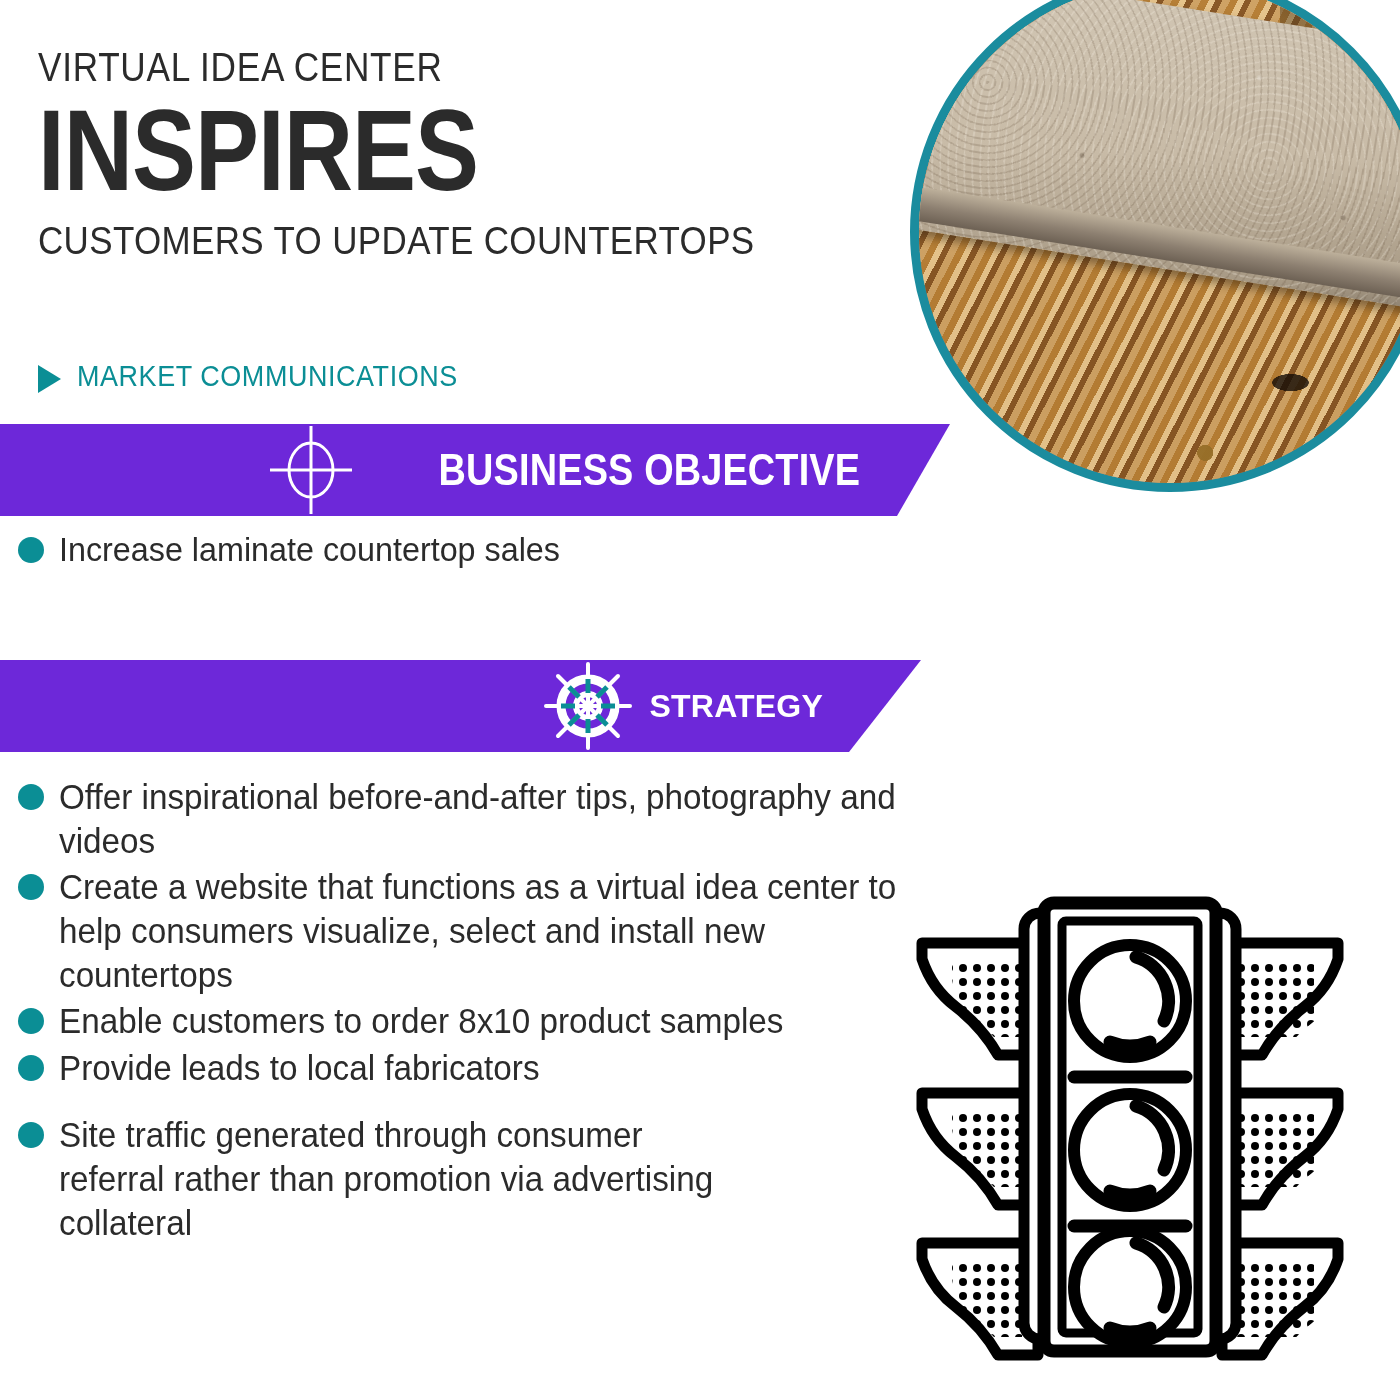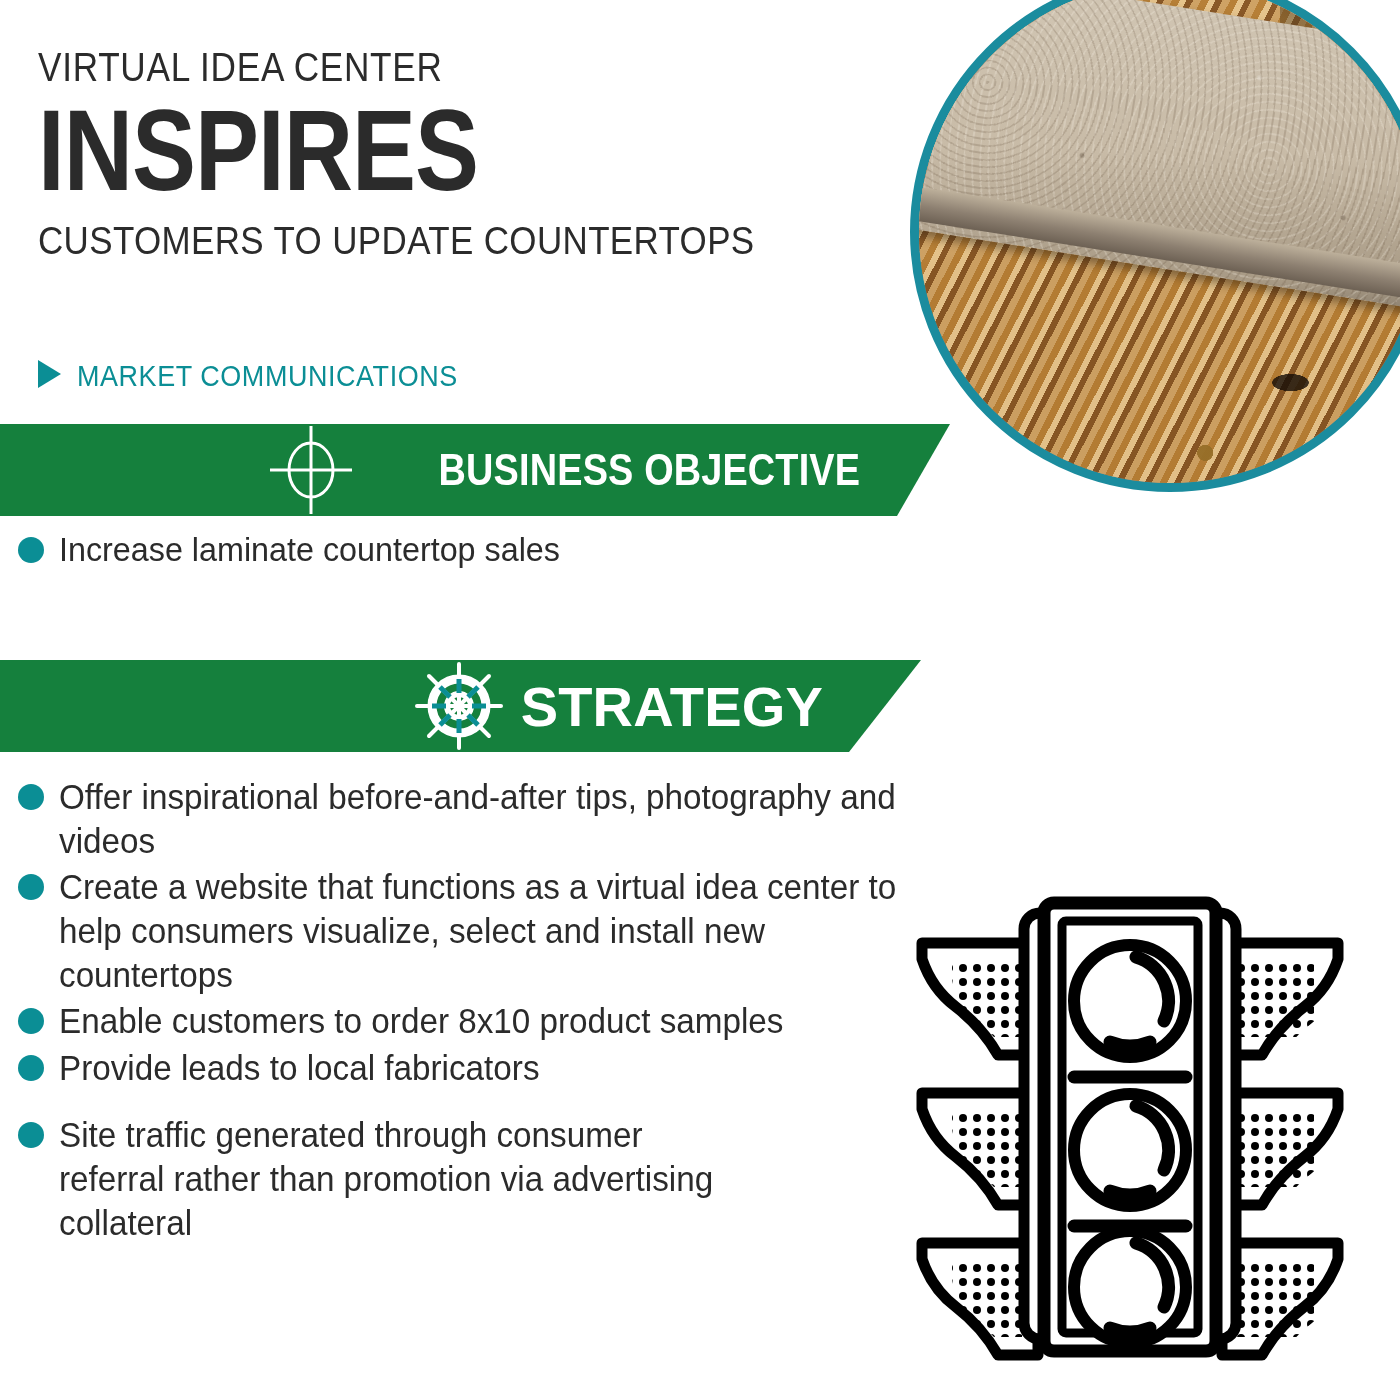--- a/index.html
+++ b/index.html
@@ -59,21 +59,21 @@
     transform-origin: left center;
     white-space: nowrap;
   }
 
   
   #category-row {
     position: absolute;
     left: 38px;
     top: 360px;
     display: flex;
-    align-items: flex-start;
+    align-items: flex-end;
     gap: 16px;
   }
   #category-triangle {
     width: 0;
     height: 0;
     border-left: 23px solid #0b8e95;
     border-top: 14px solid transparent;
     border-bottom: 14px solid transparent;
   }
   #category-label {
@@ -84,35 +84,35 @@
     transform: scaleX(0.93);
     transform-origin: left center;
     white-space: nowrap;
   }
 
   
   .banner {
     position: absolute;
     left: 0;
     height: 92px;
-    background: #15803d;
+    background: #6d28d9;
     display: flex;
     align-items: center;
     justify-content: flex-end;
   }
   .banner-inner {
     display: flex;
     align-items: center;
     gap: 16px;
     color: #ffffff;
   }
   .banner-title {
     font-family: "Liberation Sans", sans-serif;
     font-weight: 700;
-    font-size: 56px;
+    font-size: 32px;
     letter-spacing: 0.2px;
     color: #ffffff;
     white-space: nowrap;
   }
   .banner-icon {
     display: block;
   }
 
   #banner-objective {
     top: 424px;

